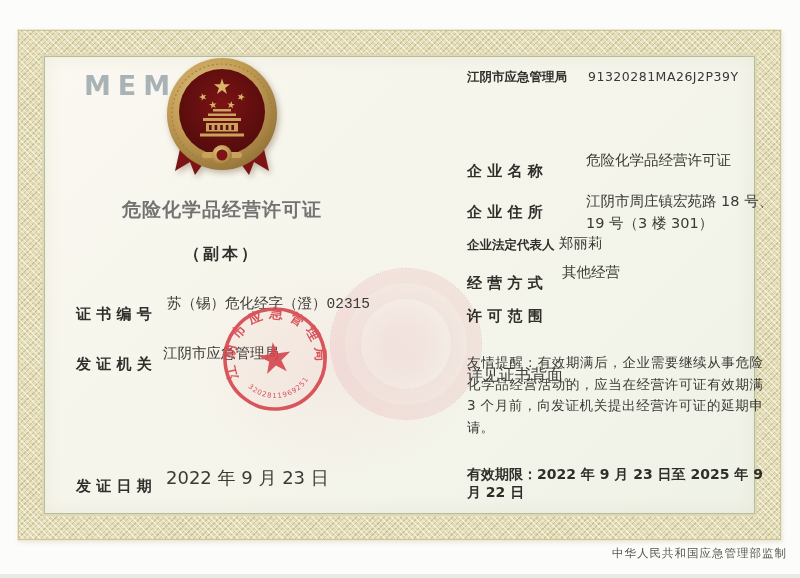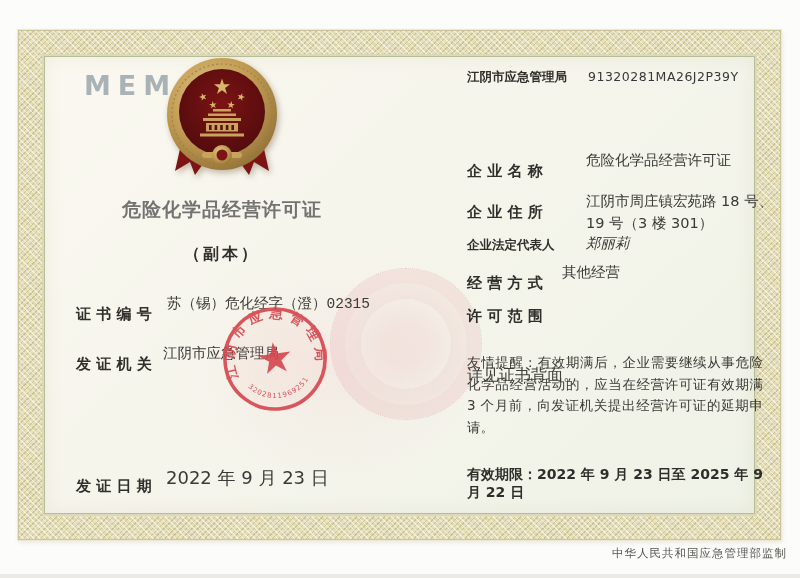--- a/index.html
+++ b/index.html
@@ -44,21 +44,21 @@
          letter-spacing:3px;color:#2f2f2b;}
   .lbl{font-size:15px;font-weight:bold;color:#302f2b;margin-top:12px;}
   .lbl-sm{font-size:12.5px;font-weight:bold;color:#302f2b;}
   .val{font-size:14.5px;color:#3a3a36;}
   .certno{left:76px;top:293px;}  .certno-v{left:167px;top:294px;font-family:Liberation Mono, monospace;}
   .issuer{left:76px;top:343px;}  .issuer-v{left:163px;top:344px;}
   .idate{left:76px;top:465px;}   .idate-v{left:166px;top:466px;font-size:18px;}
   .code-l{left:467px;top:69px;}  .code-v{left:588px;top:69px;font-size:12.5px;letter-spacing:.5px;color:#38383a;}
   .name-l{left:467px;top:150px;} .name-v{left:586px;top:151px;}
   .addr-l{left:467px;top:191px;} .addr-v1{left:586px;top:192px;} .addr-v2{left:586px;top:214px;}
-  .legal-l{left:467px;top:237px;}.legal-v{left:586px;top:234px;font-style:italic;}
+  .legal-l{left:467px;top:237px;}.legal-v{left:559px;top:234px;}
   .mode-l{left:467px;top:262px;} .mode-v{left:562px;top:263px;}
   .scope-l{left:467px;top:295px;}
   .scope-v{left:467px;top:319px;font-size:16px;color:#3e3e3a;margin-top:46px;}
   .reminder{left:467px;top:352px;width:296px;font-size:13.5px;line-height:21.5px;color:#3b3b37;text-align:justify;}
   .validity{left:467px;top:466px;width:310px;font-size:14px;font-weight:bold;color:#2e2e2a;}
   .publisher{left:612px;top:546px;font-size:11.5px;letter-spacing:1px;color:#56564f;}
   .scanline{left:0;bottom:0;width:800px;height:4px;background:#eceae6;}
   
   .seal{left:219px;top:303px;width:112px;height:112px;transform:rotate(-8deg);opacity:.9;z-index:5;}
   .emblem{left:156px;top:54px;width:132px;height:128px;filter:drop-shadow(2px 3px 3px rgba(90,60,30,.35));}

